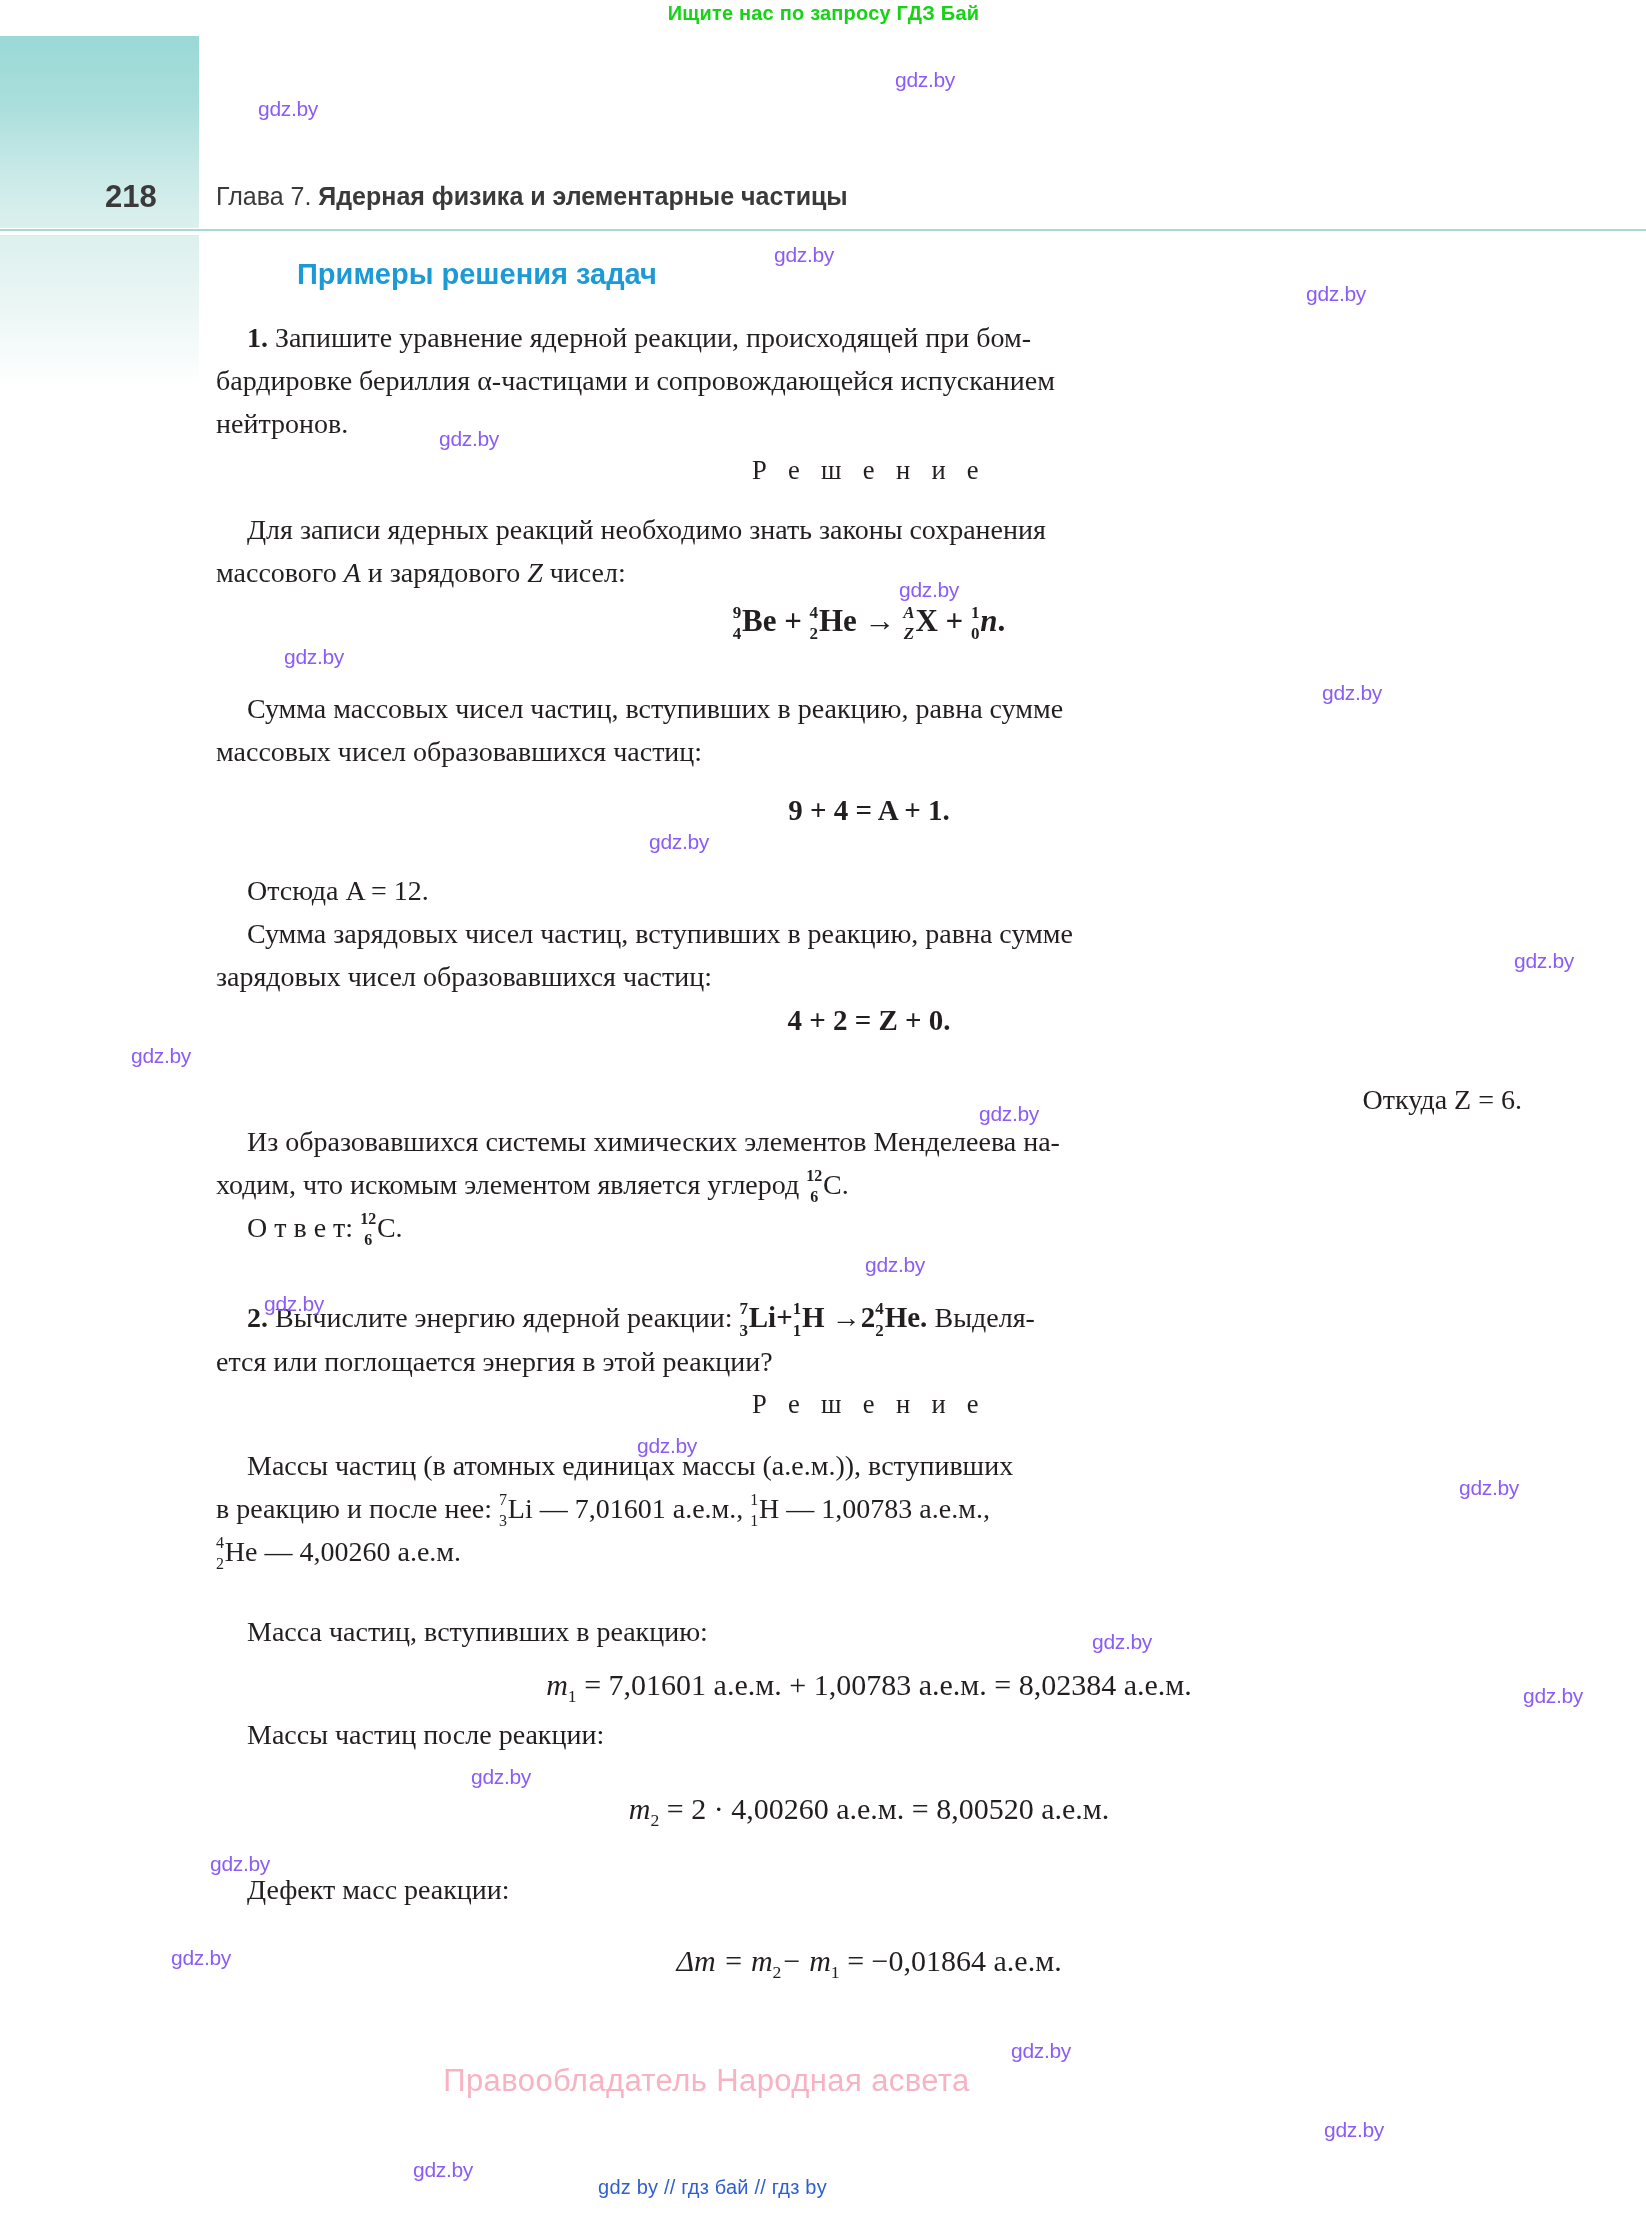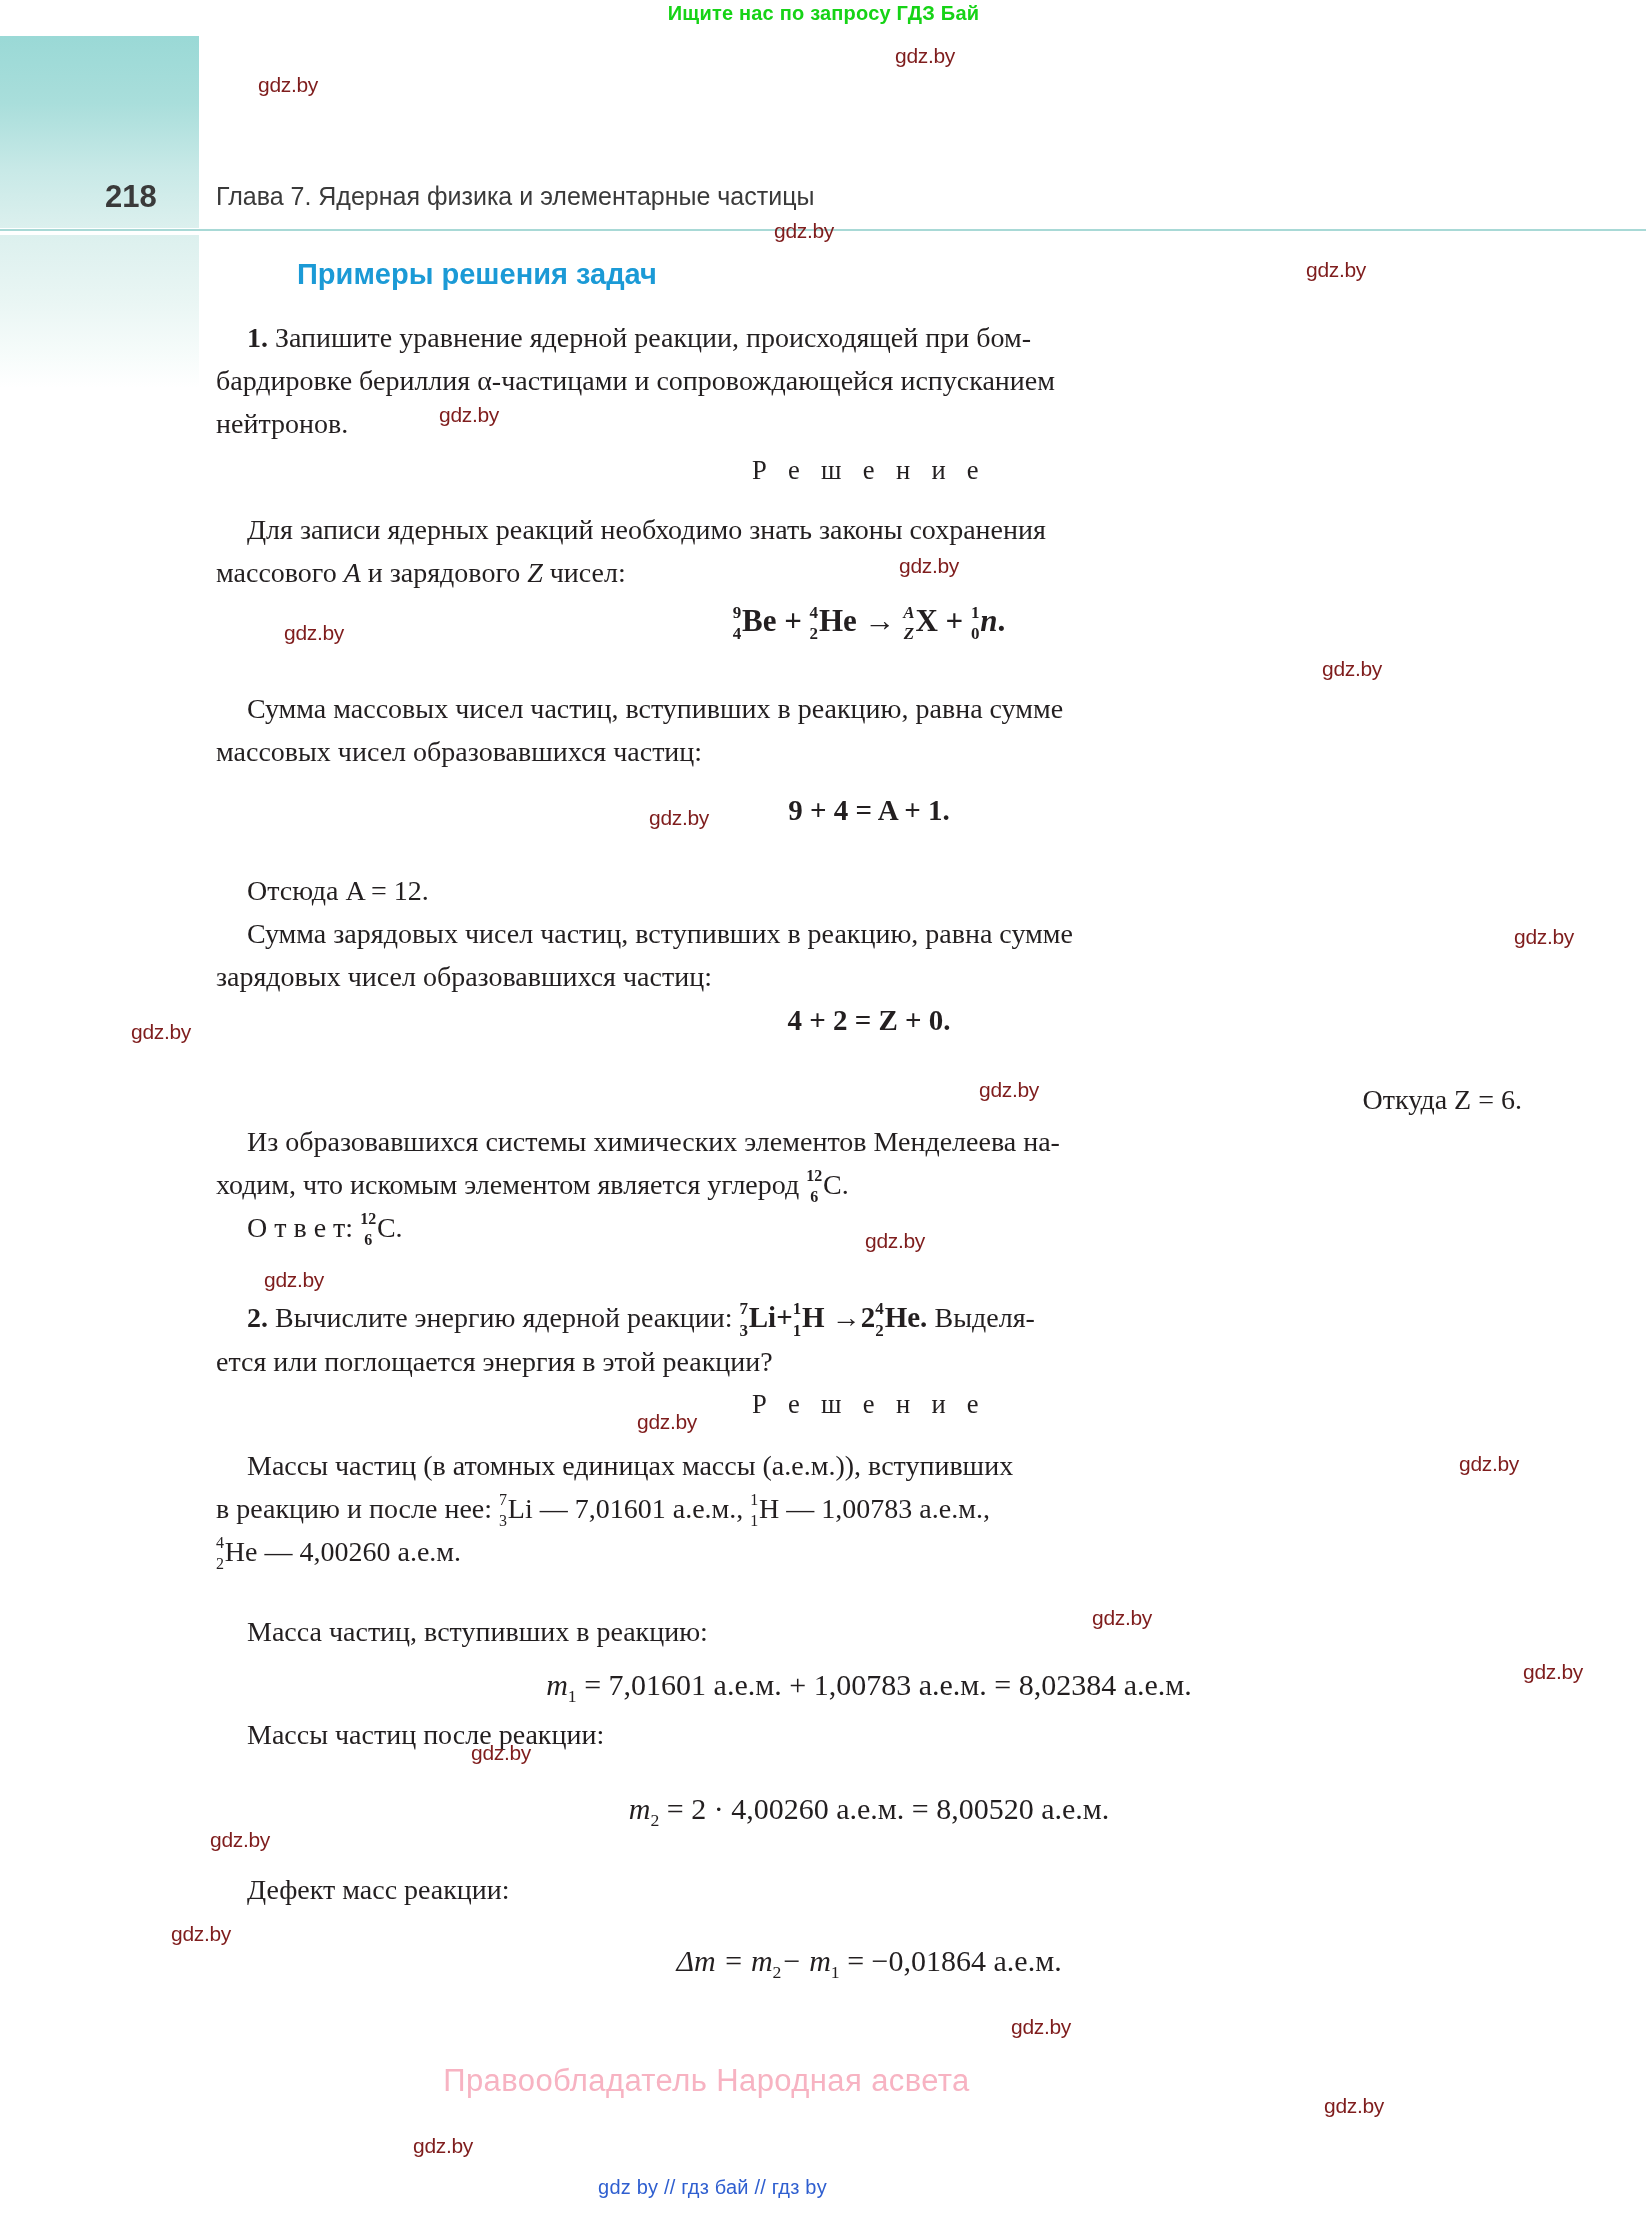--- a/index.html
+++ b/index.html
@@ -63,21 +63,21 @@
   }
   .running-head {
     position: absolute;
     left: 216px;
     top: 182px;
     font-family: "Liberation Sans", sans-serif;
     font-size: 25px;
     color: #3a3a3a;
     white-space: nowrap;
   }
-  .running-head .rh-bold { font-weight: normal; margin-top: 12px; }
+  .running-head .rh-bold { font-weight: bold; margin-top: 12px; }
 
   .header-rule {
     position: absolute;
     left: 0;
     top: 229px;
     width: 1647px;
     height: 2.4px;
     background: #a8d9d6;
   }
 
@@ -146,23 +146,24 @@
   .sub-i {
     font-size: 17.7px;
     vertical-align: sub;
   }
 
   
   .wm {
     position: absolute;
     font-family: "Liberation Sans", sans-serif;
     font-size: 21px;
-    color: #7f1d1d;
+    color: #8b5cf6;
     white-space: nowrap;
     letter-spacing: -0.3px;
+    margin-top: 24px;
   }
 
   .copyright {
     position: absolute;
     left: 0;
     width: 1413px;
     top: 2063px;
     text-align: center;
     font-family: "Liberation Sans", sans-serif;
     font-size: 31px;

